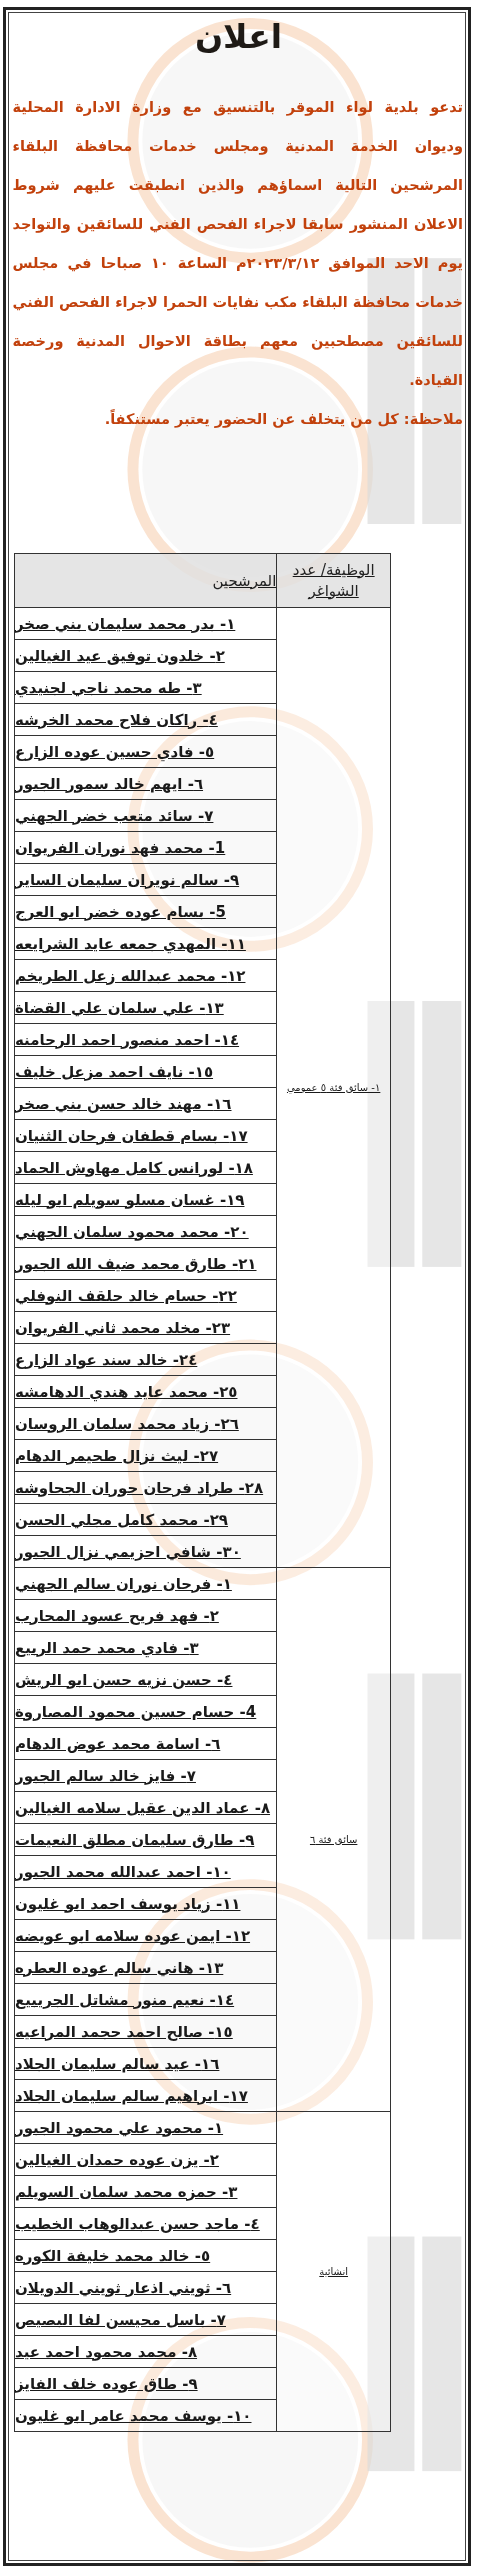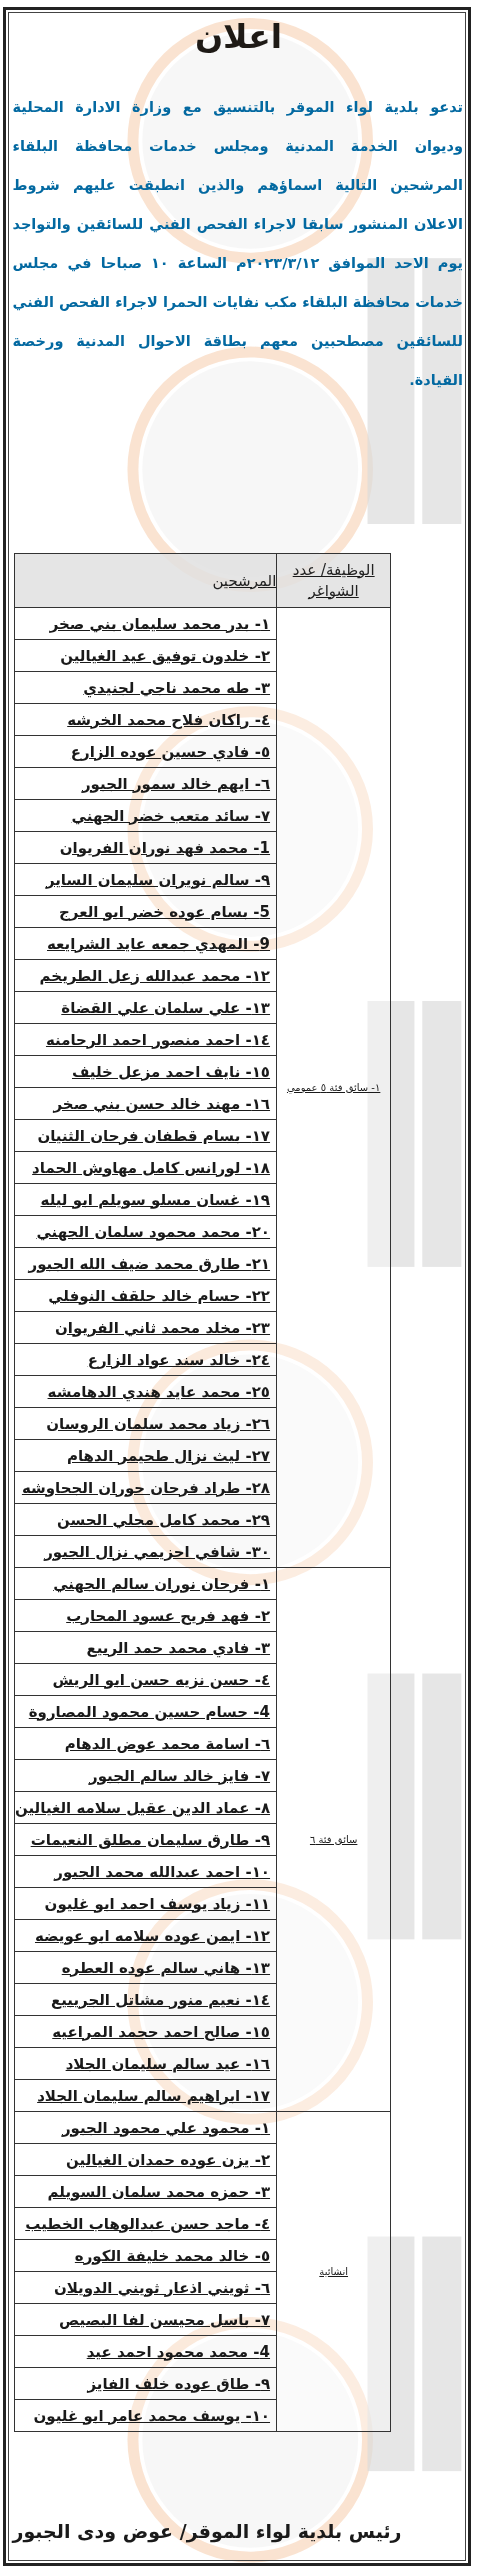--- a/index.html
+++ b/index.html
@@ -14,32 +14,32 @@
                  border: 3.1px solid #222; box-sizing: border-box; z-index: 2; }
   .frame-inner { position: absolute; left: 7.8px; top: 11.7px; width: 458px; height: 2549px;
                  border: 0.8px solid #444; box-sizing: border-box; z-index: 2; }
 
   .content { position: absolute; left: 0; top: 0; width: 477px; height: 2576px; z-index: 3; border-radius: 22px; }
 
   .title { position: absolute; left: 0; right: 0; top: 17px; text-align: center;
            font-size: 33px; font-weight: bold; color: #1e1a16; direction: rtl; letter-spacing: 0.8px; }
 
   .intro { position: absolute; left: 12.5px; right: 14px; top: 88px; direction: rtl; text-align: justify;
-           text-align-last: right; font-size: 14.5px; font-weight: bold; line-height: 39px; color: #0369a1; }
+           text-align-last: right; font-size: 14.5px; font-weight: bold; line-height: 39px; color: #c2410c; }
   .intro p { margin: 0; }
   .note { margin-top: 0; }
 
   
   .tbl { position: absolute; left: 14px; top: 553px; width: 377px; border-collapse: collapse; direction: rtl; text-decoration: underline; }
   .tbl th, .tbl td { border: 1.2px solid #333; padding: 0; }
   .tbl thead th { height: 53px; background: rgba(225,225,225,0.85); font-weight: normal;
                   font-size: 15px; color: #222; }
   .th-job { width: 122px; line-height: 21px; text-align: center; }
   .th-names { text-align: right; }
-  .tbl td.name { height: 31px; font-size: 15px; font-weight: bold; text-align: right;
+  .tbl td.name { height: 31px; font-size: 15px; font-weight: bold; text-align: left;
                  padding-right: 6.3px; white-space: nowrap; overflow: hidden;
                  background: rgba(255,255,255,0.25); letter-spacing: 0.2px; }
   .tbl td.job { width: 122px; text-align: center; font-size: 10px; background: rgba(255,255,255,0.35);
                 vertical-align: middle; line-height: 22px; }
 
   .signature { position: absolute; left: 12.5px; top: 2520px; direction: rtl; font-size: 19px;
                font-weight: bold; color: #1a1a1a; }
 </style>
 </head>
 <body>
@@ -82,20 +82,21 @@
 </svg>
 
 <div class="frame-outer"></div>
 <div class="frame-inner"></div>
 
 <div class="content">
   <div class="title">اعلان</div>
 
   <div class="intro">
     <p>تدعو بلدية لواء الموقر بالتنسيق مع وزارة الادارة المحلية وديوان الخدمة المدنية ومجلس خدمات محافظة البلقاء المرشحين التالية اسماؤهم والذين انطبقت عليهم شروط الاعلان المنشور سابقا لاجراء الفحص الفني للسائقين والتواجد يوم الاحد الموافق ٢٠٢٣/٣/١٢م الساعة ١٠ صباحا في مجلس خدمات محافظة البلقاء مكب نفايات الحمرا لاجراء الفحص الفني للسائقين مصطحبين معهم بطاقة الاحوال المدنية ورخصة القيادة.</p>
+    <p class="note">ملاحظة: كل من يتخلف عن الحضور يعتبر مستنكفاً.</p>
   </div>
 
   <table class="tbl">
     <thead>
       <tr>
         <th class="th-job">الوظيفة/ عدد الشواغر</th>
         <th class="th-names">المرشحين</th>
       </tr>
     </thead>
     <tbody id="tbody">
@@ -124,21 +125,21 @@
         <tr>
           <td class="name">1- محمد فهد نوران الفريوان</td>
         </tr>
         <tr>
           <td class="name">٩- سالم نويران سليمان الساير</td>
         </tr>
         <tr>
           <td class="name">5- بسام عوده خضر ابو العرج</td>
         </tr>
         <tr>
-          <td class="name">9- المهدي جمعه عايد الشرايعه</td>
+          <td class="name">١١- المهدي جمعه عايد الشرايعه</td>
         </tr>
         <tr>
           <td class="name">١٢- محمد عبدالله زعل الطريخم</td>
         </tr>
         <tr>
           <td class="name">١٣- علي سلمان علي القضاة</td>
         </tr>
         <tr>
           <td class="name">١٤- احمد منصور احمد الرحامنه</td>
         </tr>
@@ -258,26 +259,25 @@
         <tr>
           <td class="name">٥- خالد محمد خليفة الكوره</td>
         </tr>
         <tr>
           <td class="name">٦- ثويني اذعار ثويني الدويلان</td>
         </tr>
         <tr>
           <td class="name">٧- باسل محيسن لفا البصيص</td>
         </tr>
         <tr>
-          <td class="name">4- محمد محمود احمد عيد</td>
+          <td class="name">٨- محمد محمود احمد عيد</td>
         </tr>
         <tr>
           <td class="name">٩- طاق عوده خلف الفايز</td>
         </tr>
         <tr>
           <td class="name">١٠- يوسف محمد عامر ابو غليون</td>
         </tr>
       </tbody>
   </table>
 
-  <div class="signature">رئيس بلدية لواء الموقر/ عوض ودى الجبور</div>
 </div>
 
 
 </body></html>

